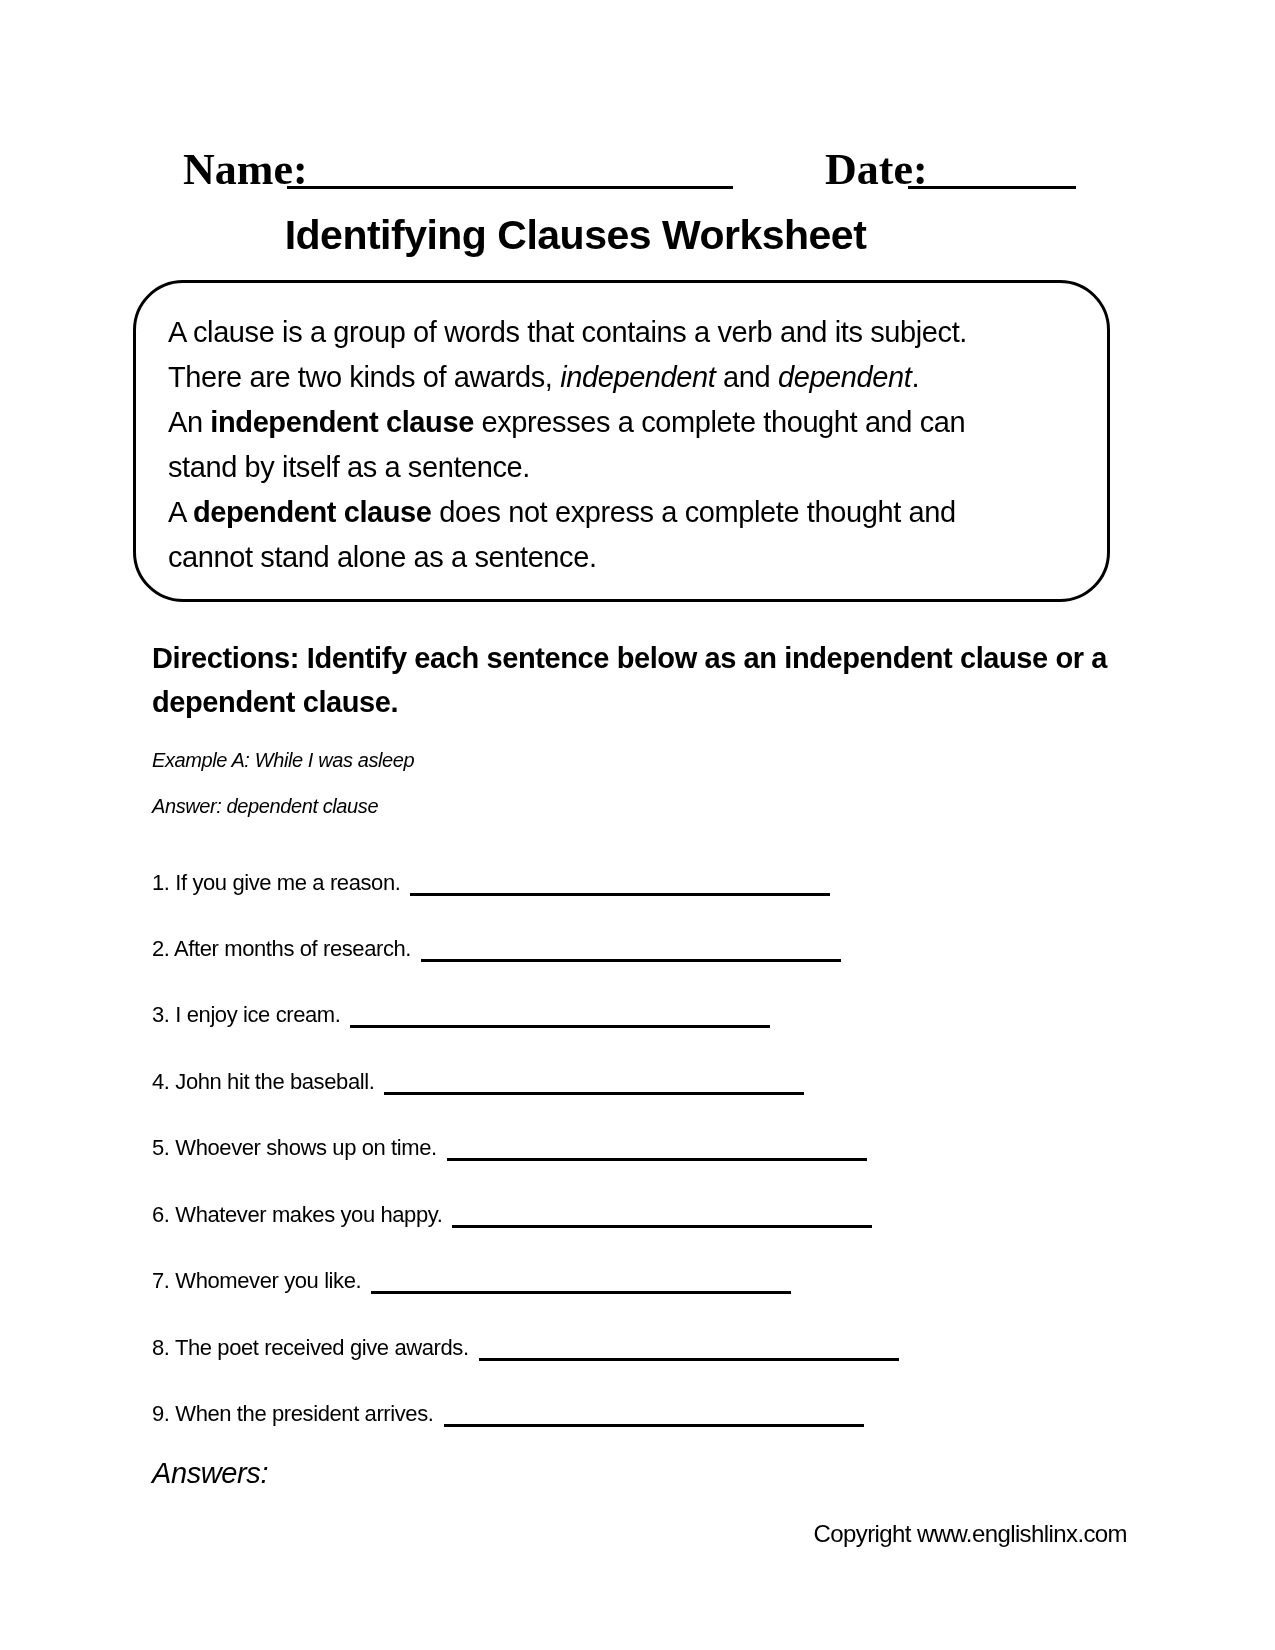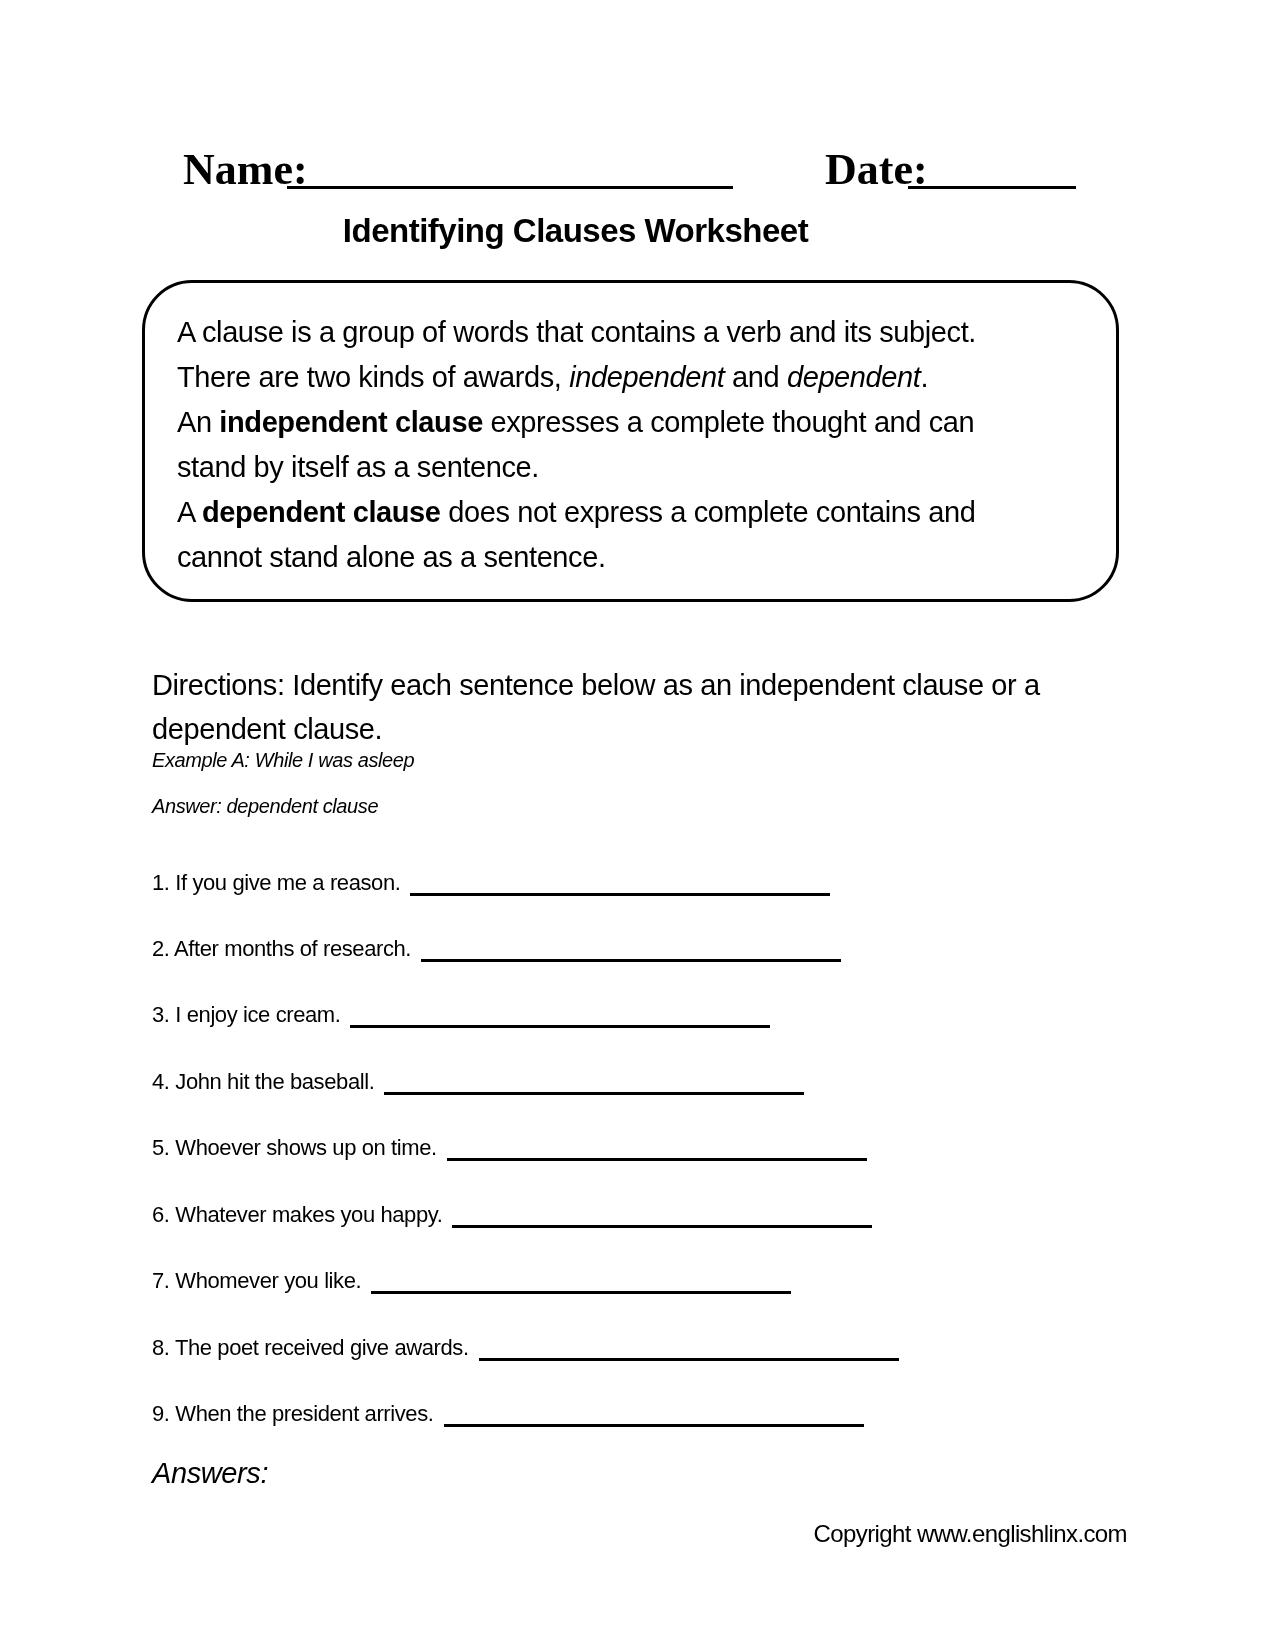--- a/index.html
+++ b/index.html
@@ -12,35 +12,35 @@
   .abs{position:absolute;}
   
   .hdr-label{
     font-family:"Liberation Serif","DejaVu Serif",serif;
     font-weight:700;font-size:44px;line-height:40px;letter-spacing:0;
   }
   .hline{border-top:3px solid #000;height:0;}
   
   .title{
     left:0;top:212px;width:1151px;text-align:center;
-    font-weight:700;font-size:33px;letter-spacing:-0.5px;
+    font-weight:700;font-size:41px;letter-spacing:-0.5px;
   }
   
   .info-box{
-    left:142px;top:280px;width:977px;height:322px;
+    left:133px;top:280px;width:977px;height:322px;
     border:3px solid #000;border-radius:50px;box-sizing:border-box;
     padding:27px 14px 0 32px;
   }
   .info-box .bline{
     font-size:29px;line-height:45px;letter-spacing:-0.4px;white-space:nowrap;
   }
   .b{font-weight:700;}
   .i{font-style:italic;}
   
-  .directions{left:152px;top:663px;width:1060px;}
+  .directions{left:152px;top:636px;width:1060px;font-weight:bold;}
   .directions .dline{font-size:29px;line-height:44px;letter-spacing:-0.4px;white-space:nowrap;}
   
   .ex-line{font-style:italic;font-size:20px;line-height:34px;letter-spacing:-0.4px;white-space:nowrap;}
   
   .item{left:152px;font-size:22px;line-height:36px;letter-spacing:-0.4px;white-space:nowrap;}
   .blank{
     display:inline-block;width:420px;height:30px;
     border-bottom:3px solid #000;vertical-align:baseline;
     position:relative;top:6px;margin-left:10px;
   }
@@ -59,21 +59,21 @@
 <div class="abs hdr-label" style="left:825px;top:150px;">Date:</div>
 <div class="abs hline" style="left:908px;top:186px;width:168px;"></div>
 
 <div class="abs title">Identifying Clauses Worksheet</div>
 
 <div class="abs info-box">
   <div class="bline">A clause is a group of words that contains a verb and its subject.</div>
   <div class="bline"><span>There are two kinds of awards, </span><span class="i">independent</span><span> and </span><span class="i">dependent</span><span>.</span></div>
   <div class="bline"><span>An </span><span class="b">independent clause</span><span> expresses a complete thought and can</span></div>
   <div class="bline">stand by itself as a sentence.</div>
-  <div class="bline"><span>A </span><span class="b">dependent clause</span><span> does not express a complete contains and</span></div>
+  <div class="bline"><span>A </span><span class="b">dependent clause</span><span> does not express a complete thought and</span></div>
   <div class="bline">cannot stand alone as a sentence.</div>
 </div>
 
 <div class="abs directions">
   <div class="dline">Directions: Identify each sentence below as an independent clause or a</div>
   <div class="dline">dependent clause.</div>
 </div>
 
 <div class="abs ex-line" style="left:152px;top:743px;">Example A: While I was asleep</div>
 <div class="abs ex-line" style="left:152px;top:789px;">Answer: dependent clause</div>

